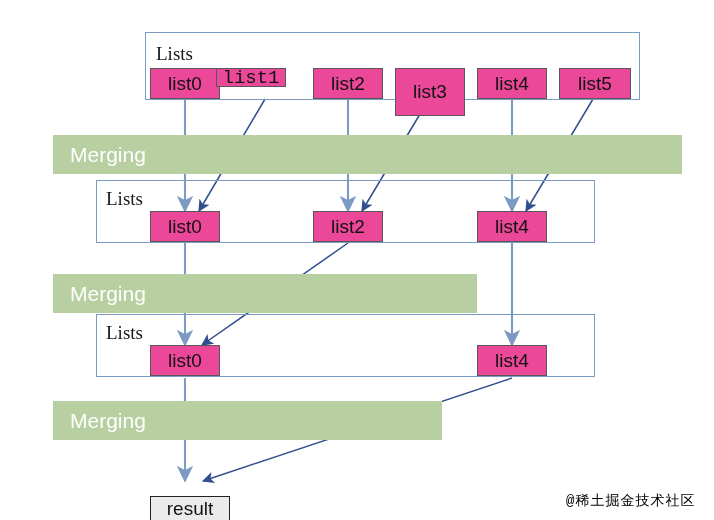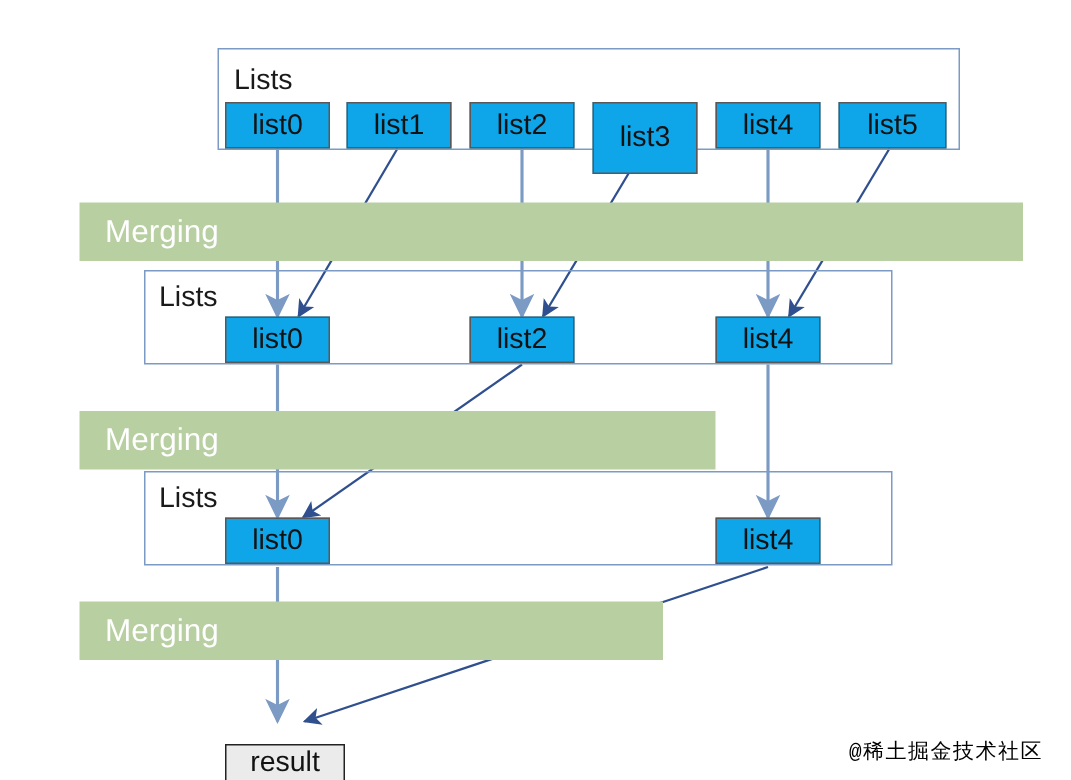--- a/index.html
+++ b/index.html
@@ -30,25 +30,25 @@
     border: 1px solid #7b9bc4;
     background: transparent;
     box-sizing: border-box;
   }
   .lists-caption {
     position: absolute;
     font-size: 19px;
     color: #1a1a1a;
     line-height: 1;
     white-space: nowrap;
-    font-family: Liberation Sans, sans-serif;
+    font-family: Liberation Serif, serif;
   }
   .list-chip {
     position: absolute;
-    background: #0ea5e9;
+    background: #ec4899;
     border: 1.6px solid #58585a;
     box-sizing: border-box;
     display: flex;
     align-items: center;
     justify-content: center;
     font-size: 19px;
     color: #121212;
     font-family: "Liberation Sans", sans-serif;
     z-index: 3;
   }
@@ -122,21 +122,21 @@
 
     <line x1="185" y1="378" x2="185" y2="481" stroke="#7b9bc4" stroke-width="2.1" marker-end="url(#ahLight)"></line>
 
     <line x1="512" y1="378" x2="203" y2="481" stroke="#2f4f8f" stroke-width="1.5" marker-end="url(#ahDark)"></line>
   </svg>
 
   <div class="lists-group" style="left:145px; top:32px; width:495px; height:68px;"></div>
   <div class="lists-caption" style="left:156px; top:44px;">Lists</div>
 
   <div class="list-chip" style="left:150px; top:68px; width:70px; height:31px;">list0</div>
-  <div class="list-chip" style="left:231px; top:68px; width:70px; height:31px;">list1</div>
+  <div class="list-chip" style="left:216px; top:68px; width:70px; height:19px;font-family:Liberation Mono, monospace;">list1</div>
   <div class="list-chip" style="left:313px; top:68px; width:70px; height:31px;">list2</div>
   <div class="list-chip" style="left:395px; top:68px; width:70px; height:48px;">list3</div>
   <div class="list-chip" style="left:477px; top:68px; width:70px; height:31px;">list4</div>
   <div class="list-chip" style="left:559px; top:68px; width:72px; height:31px;">list5</div>
 
   <div class="merge-band" style="left:53px; top:135px; width:629px; height:39px;">
     <span class="merge-band-label">Merging</span>
   </div>
 
   <div class="lists-group" style="left:96px; top:180px; width:499px; height:63px;"></div>

